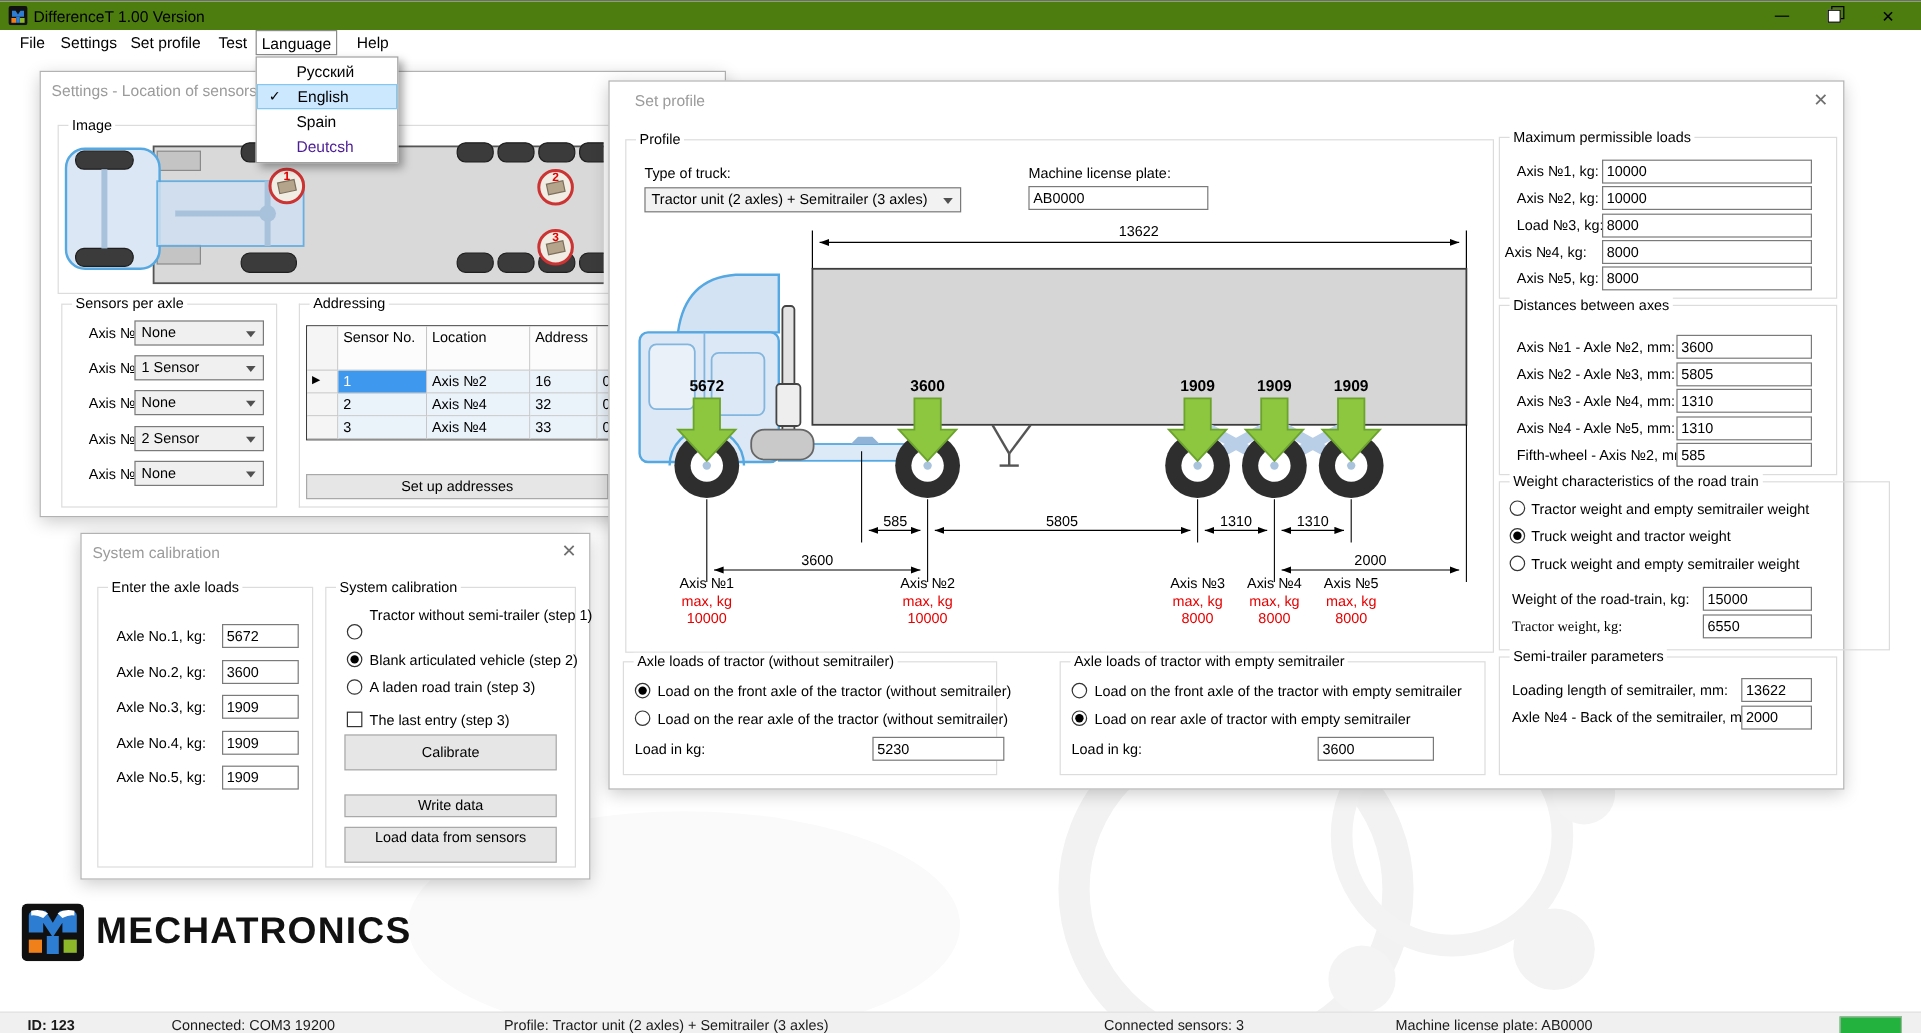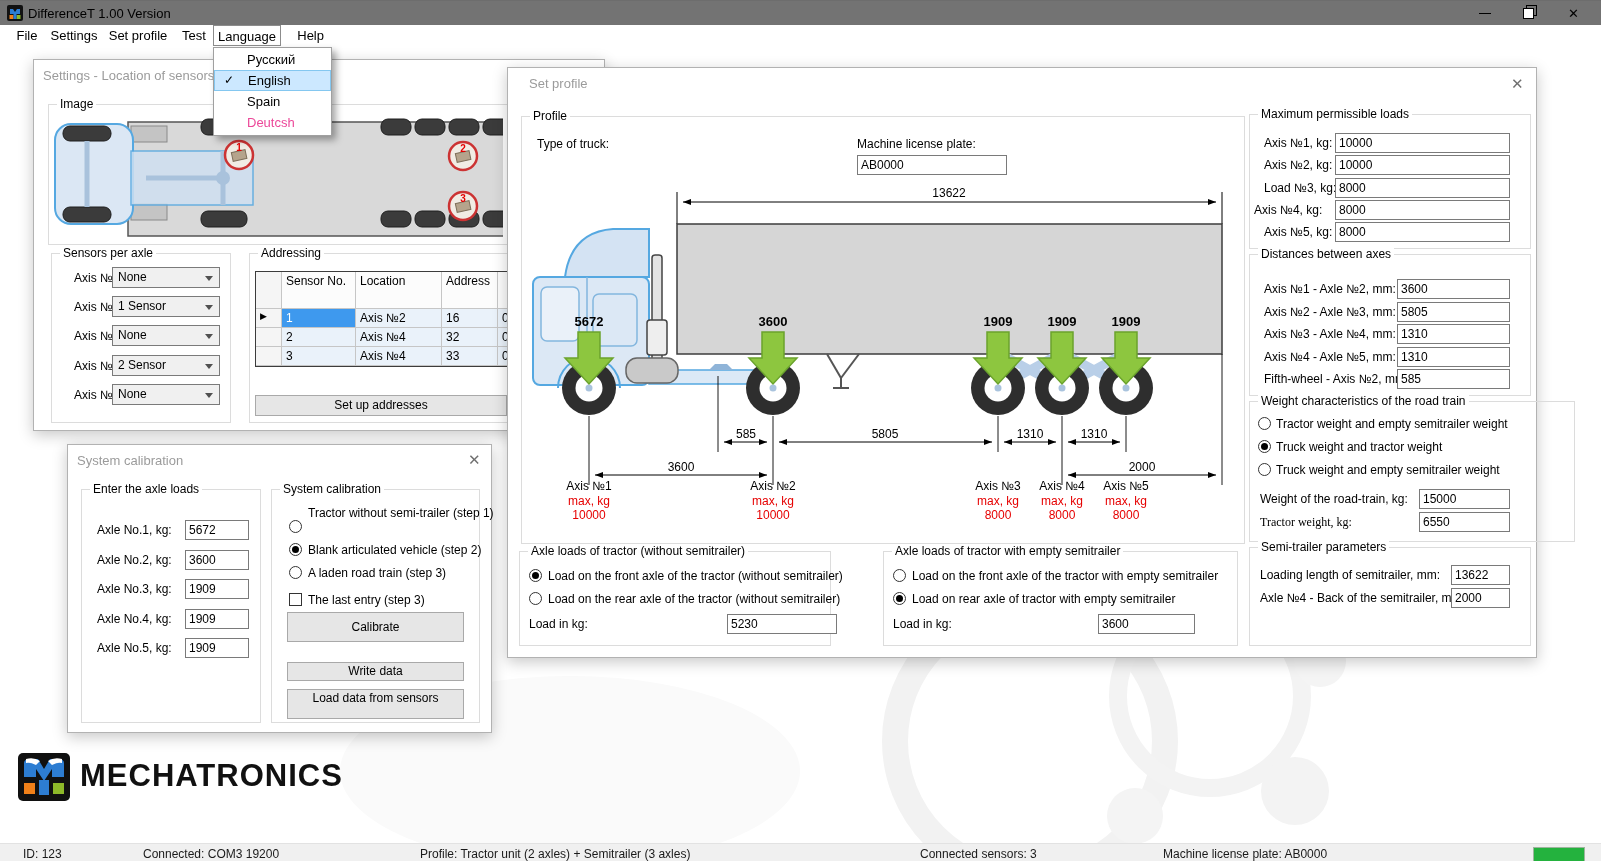--- a/index.html
+++ b/index.html
@@ -4,36 +4,36 @@
 <style>
   html,body{margin:0;padding:0;}
   body{
     width:1601px;height:861px;position:relative;overflow:hidden;
     background:#ffffff;color:#000;
     font-family:"Liberation Sans",sans-serif;font-size:12px;
     border-top:1px solid #6d6d6d;box-sizing:border-box;
   }
   .abs{position:absolute;}
   
-  .titlebar{left:0;top:0;width:1601px;height:24px;background:#737373;}
+  .titlebar{left:0;top:0;width:1601px;height:24px;background:#4d7c0f;}
   .apptitle{left:28px;top:5px;font-size:13px;}
   .wbtn{top:0;width:34px;height:23px;}
   .minglyph{position:absolute;left:11px;top:12px;width:12px;height:0;border-top:1px solid #000;}
   .restglyph{position:absolute;left:11px;top:7px;width:9px;height:9px;border:1px solid #000;background:#fff;}
   .restglyph2{position:absolute;left:14px;top:4px;width:9px;height:9px;border:1px solid #000;}
   .xglyph{position:absolute;left:11px;top:5px;font-size:13px;color:#000;}
   .menubar{left:0;top:24px;width:1601px;height:22px;background:#fff;z-index:40;}
   .mitem{position:absolute;top:0;height:21px;line-height:21px;text-align:center;font-size:13px;}
   .mitem.open{border:1px solid #8c8c8c;background:#fff;box-sizing:border-box;}
   
   .dmenu{left:213px;top:46px;width:117px;background:#fff;border:1px solid #a0a0a0;
     box-shadow:4px 4px 7px rgba(0,0,0,.35);z-index:50;padding:1px 0 2px 0;}
   .ditem{position:relative;height:21px;line-height:21px;padding-left:33px;font-size:13px;}
   .ditem.sel{background:#cce8ff;border:1px solid #84c7f0;box-sizing:border-box;line-height:19px;}
-  .ditem.dis{color:#ec4899;}
+  .ditem.dis{color:#4c1d95;}
   .dcheck{position:absolute;left:9px;top:0;font-size:12px;}
   
   .fwin{background:#fff;border:1px solid #b2b2b2;box-shadow:0 4px 14px rgba(0,0,0,.22);}
   .wtitle{position:absolute;left:9px;top:8px;color:#9b9b9b;font-size:13px;white-space:nowrap;}
   .closex{position:absolute;font-size:15px;color:#707070;line-height:15px;}
   
   .grp{position:absolute;border:1px solid #dcdcdc;}
   .gt{position:absolute;top:-8px;left:8px;background:#fff;padding:0 3px;white-space:nowrap;font-size:12px;}
   .tb{position:absolute;border:1px solid #7a7a7a;background:#fff;color:#000;
       font-family:"Liberation Sans",sans-serif;font-size:12px;padding:0 3px;box-sizing:border-box;height:20px;}
@@ -255,20 +255,21 @@
 </div>
 
 <div class="abs fwin" style="left:507px;top:66px;width:1028px;height:589px;z-index:3;">
   <div class="wtitle" style="left:21px;">Set profile</div>
   <div class="closex" style="left:1003px;top:8px;">✕</div>
 
   <div class="grp" style="left:13px;top:48px;width:722px;height:426px;">
     <span class="gt">Profile</span>
   </div>
   <span class="lbl" style="left:29px;top:69px;">Type of truck:</span>
+  <div class="cb" style="left:29px;top:88px;width:264px;background:#f2f2f2;"><span>Tractor unit (2 axles) + Semitrailer (3 axles)</span><i class="chev"></i></div>
   <span class="lbl" style="left:349px;top:69px;">Machine license plate:</span>
   <input class="tb" style="left: 349px; top: 87px; width: 150px;" readonly="" value="AB0000">
 
   <svg class="abs" style="left:13px;top:112px;" width="710" height="312" viewBox="0 0 710 312">
     <defs>
       <marker id="ah" markerWidth="9" markerHeight="8" refX="8" refY="3" orient="auto-start-reverse">
         <path d="M0,0 L8,3 L0,6 Z" fill="#000"></path>
       </marker>
     </defs>
 
@@ -470,19 +471,19 @@
   <path d="M6 10 Q6 6 12 6 L20 6 L26 16 L32 6 L40 6 Q46 6 46 10 L46 24 L34 24 L34 16 L26 28 L18 16 L18 24 L6 24 Z" fill="#2d7dd2"></path>
   <path d="M8 6 Q16 4 22 8 L18 12 Q12 9 8 10 Z" fill="#fff"></path>
   <path d="M44 6 Q36 4 30 8 L34 12 Q40 9 44 10 Z" fill="#fff"></path>
   <rect x="6" y="30" width="11" height="11" fill="#f08019"></rect>
   <rect x="35" y="30" width="11" height="11" fill="#8db829"></rect>
   <rect x="21" y="27" width="10" height="15" fill="#2d7dd2"></rect>
 </svg>
 <div class="logotext">MECHATRONICS</div>
 
 <div class="abs sbar">
-  <span class="sitem" style="left:23px;">ID: 123</span>
+  <span class="sitem" style="left:23px;font-weight:bold;">ID: 123</span>
   <span class="sitem" style="left:143px;">Connected: COM3 19200</span>
   <span class="sitem" style="left:420px;">Profile: Tractor unit (2 axles) + Semitrailer (3 axles)</span>
   <span class="sitem" style="left:920px;">Connected sensors: 3</span>
   <span class="sitem" style="left:1163px;">Machine license plate: AB0000</span>
   <div class="sgreen"></div>
 </div>
 
 </body></html>

